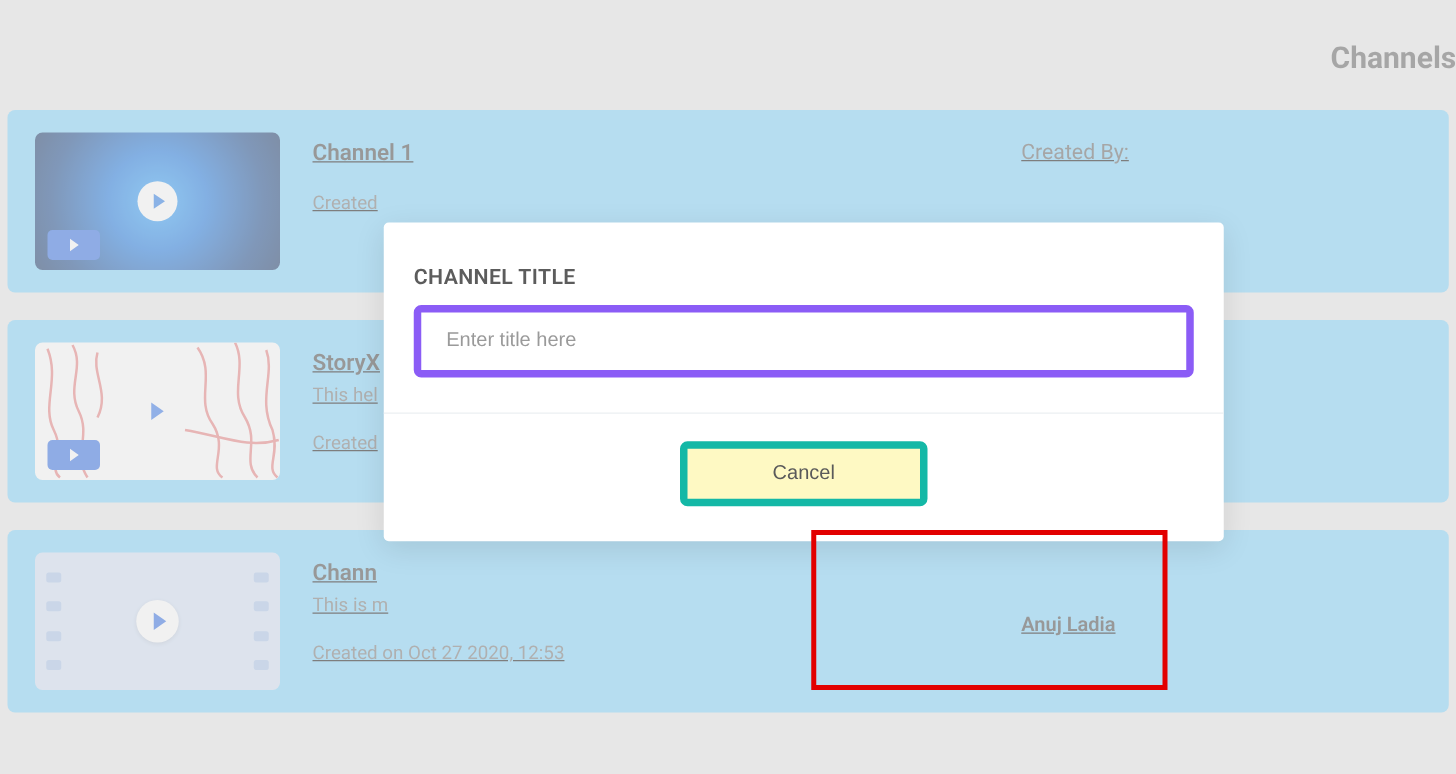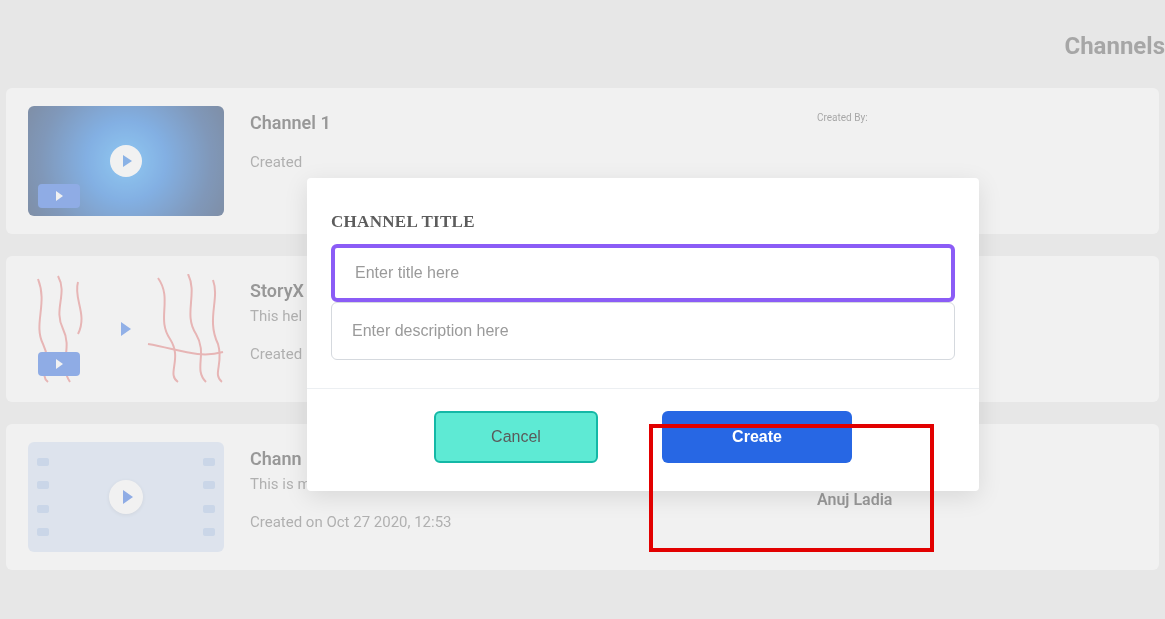--- a/index.html
+++ b/index.html
@@ -15,27 +15,28 @@
     font-size: 24px;
     font-weight: 700;
     color: #5a5a5a;
     padding: 32px 0 0 8px;
     text-align: right;
   }
   .cards {
     padding: 28px 6px 0 6px;
   }
   .card {
-    background: #ffffff;
+    background: #7dd3fc;
     border-radius: 6px;
     padding: 18px 22px;
     margin-bottom: 22px;
     display: flex;
     align-items: flex-start;
     min-height: 140px;
+    text-decoration: underline;
   }
   .thumb {
     width: 196px;
     height: 110px;
     border-radius: 6px;
     position: relative;
     flex: 0 0 auto;
     overflow: hidden;
   }
   .thumb-1 {
@@ -146,21 +147,21 @@
   .card-meta {
     font-size: 15px;
     color: #6f6f6f;
     margin-top: 20px;
   }
   .card-right {
     flex: 0 0 320px;
     padding-top: 6px;
   }
   .created-by-label {
-    font-size: 10px;
+    font-size: 17px;
     color: #5a5a5a;
   }
   .created-by-name {
     font-size: 16px;
     font-weight: 600;
     color: #3a3a3a;
     margin-top: 4px;
   }
 
   
@@ -182,34 +183,33 @@
     box-shadow: 0 6px 24px rgba(0,0,0,0.10);
     padding: 28px 24px 0 24px;
   }
   .modal-label {
     font-size: 17px;
     font-weight: 600;
     color: #5c5c5c;
     letter-spacing: 0.3px;
     margin-bottom: 12px;
     margin-top: 6px;
-    font-family: Liberation Serif, serif;
   }
   .modal-input {
     width: 100%;
     height: 58px;
     border: 1px solid #d5d9de;
     border-radius: 6px;
     font-size: 16px;
     padding: 0 20px;
     color: #333;
     outline: none;
   }
   .modal-input.focused {
-    border: 4px solid #8b5cf6;
+    border: 6px solid #8b5cf6;
   }
   .modal-input::placeholder {
     color: #9a9a9a;
   }
   .modal-divider {
     border-top: 1px solid #eceff2;
     margin: 28px -24px 0 -24px;
   }
   .modal-actions {
     display: flex;
@@ -219,23 +219,23 @@
   }
   .btn {
     height: 52px;
     border-radius: 6px;
     font-size: 16px;
     font-weight: 500;
     cursor: pointer;
     border: none;
   }
   .btn-cancel {
-    width: 164px;
-    background: #5eead4;
-    border: 2px solid #14b8a6;
+    width: 198px;
+    background: #fef9c3;
+    border: 6px solid #14b8a6;
     color: #5a5a5a;
   }
   .btn-create {
     width: 190px;
     background: #2767e4;
     color: #ffffff;
     font-weight: 600;
   }
 
   
@@ -329,21 +329,19 @@
     </div>
   </div>
 
 </div>
 
 <div class="dim"></div>
 
 <div class="modal">
   <div class="modal-label">CHANNEL TITLE</div>
   <input class="modal-input focused" type="text" placeholder="Enter title here" style="">
-  <input class="modal-input" type="text" placeholder="Enter description here" style="">
   <div class="modal-divider"></div>
   <div class="modal-actions">
     <button class="btn btn-cancel">Cancel</button>
-    <button class="btn btn-create">Create</button>
   </div>
 </div>
 
 <div class="highlight"></div>
 
 </body></html>

